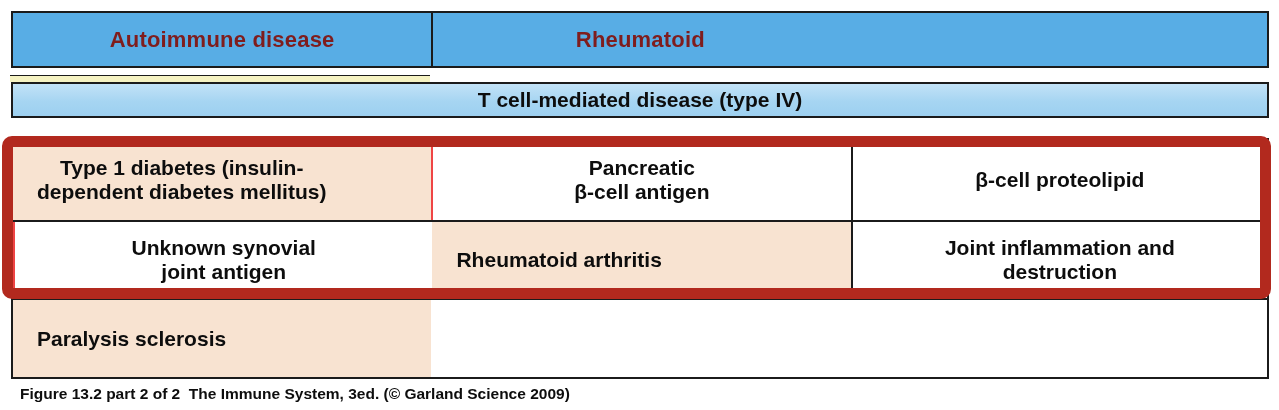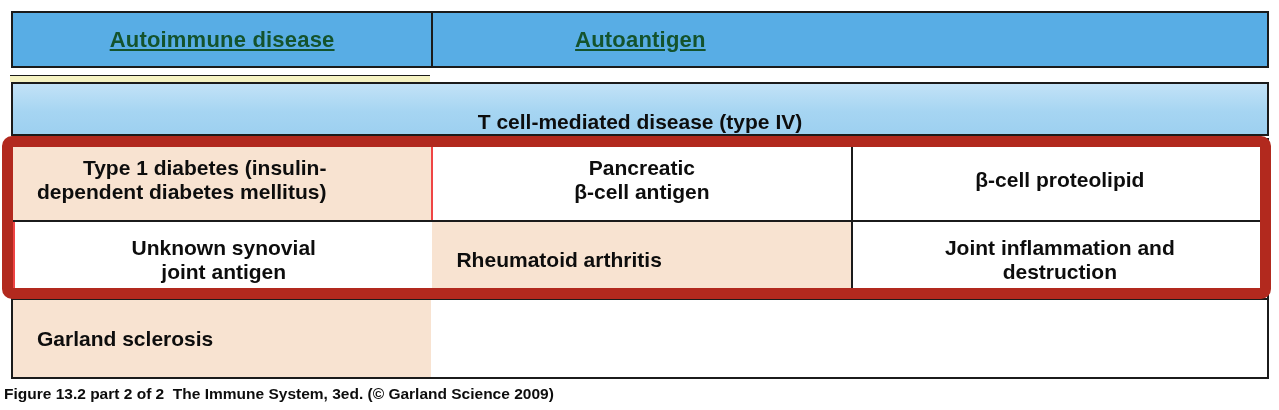--- a/index.html
+++ b/index.html
@@ -26,47 +26,46 @@
     background: #58ade5;
     display: flex;
   }
   .header-cell {
     box-sizing: border-box;
     display: flex;
     align-items: center;
     justify-content: center;
     font-weight: bold;
     font-size: 22px;
-    color: #14532d;
+    color: #7f1d1d;
     letter-spacing: 0.2px;
-    text-decoration: underline;
   }
   .header-cell.c1 { width: 33.35%; }
   .header-cell.c2 { width: 33.45%; border-left: 2px solid #1b1b1b; }
   .header-cell.c3 { width: 33.20%; border-left: 2px solid #1b1b1b; }
 
   
   .gap-yellow {
     position: absolute;
     left: 10px; top: 75px;
     width: 420px; height: 6px;
     background: #f5f2c2;
     border-top: 1.5px solid #1b1b1b;
   }
 
   
   .section-block {
     position: absolute;
     left: 11px; top: 82px;
-    width: 1258px; height: 54px;
+    width: 1258px; height: 36px;
     box-sizing: border-box;
     border: 2.5px solid #1b1b1b;
     background: linear-gradient(180deg, #c2e2f7 0%, #a6d5f2 55%, #9dd0f0 100%);
     display: flex;
-    align-items: flex-end;
+    align-items: center;
     justify-content: center;
     font-weight: bold;
     font-size: 21px;
     color: #0d0d0d;
   }
 
   
   .rows-block {
     position: absolute;
     left: 11px; top: 138px;
@@ -90,21 +89,21 @@
     line-height: 1.13;
     color: #0d0d0d;
     white-space: pre-line;
   }
   .t-cell.disease {
     width: 33.35%;
     background: #f8e3d1;
     padding-left: 24px;
     padding-right: 24px;
     justify-content: flex-start;
-    text-align: right;
+    text-align: center;
   }
   .t-cell.antigen {
     width: 33.45%;
     border-left: 2px solid #ef4444;
     justify-content: center;
     text-align: center;
   }
   .t-cell.consequence {
     width: 33.20%;
     border-left: 2px solid #1b1b1b;
@@ -119,35 +118,35 @@
     width: 1269px; height: 163px;
     box-sizing: border-box;
     border: 11px solid #b2291e;
     border-radius: 10px;
     pointer-events: none;
   }
 
   
   .caption {
     position: absolute;
-    left: 4px; top: 385px;
+    left: 20px; top: 385px;
     font-weight: bold;
     font-size: 15.5px;
     color: #0d0d0d;
     white-space: pre-wrap;
   }
 </style>
 </head>
 <body>
 
 <div class="canvas">
 
   <div class="header-block">
     <div class="header-cell c1">Autoimmune disease</div>
-    <div class="header-cell c3">Autoantigen</div>
+    <div class="header-cell c3">Rheumatoid</div>
   </div>
 
   <div class="gap-yellow"></div>
 
   <div class="section-block">
     <span>T cell-mediated disease (type IV)</span>
   </div>
 
   <div class="rows-block">
 
@@ -161,21 +160,21 @@
 
     <div class="t-row r2">
       <div class="t-cell antigen">Unknown synovial
 joint antigen</div>
       <div class="t-cell disease">Rheumatoid arthritis</div>
       <div class="t-cell consequence">Joint inflammation and
 destruction</div>
     </div>
 
     <div class="t-row r3">
-      <div class="t-cell disease">Garland sclerosis</div>
+      <div class="t-cell disease">Paralysis sclerosis</div>
     </div>
 
   </div>
 
   <div class="highlight-rect"></div>
 
   <div class="caption">Figure 13.2 part 2 of 2  The Immune System, 3ed. (© Garland Science 2009)</div>
 
 </div>
 

